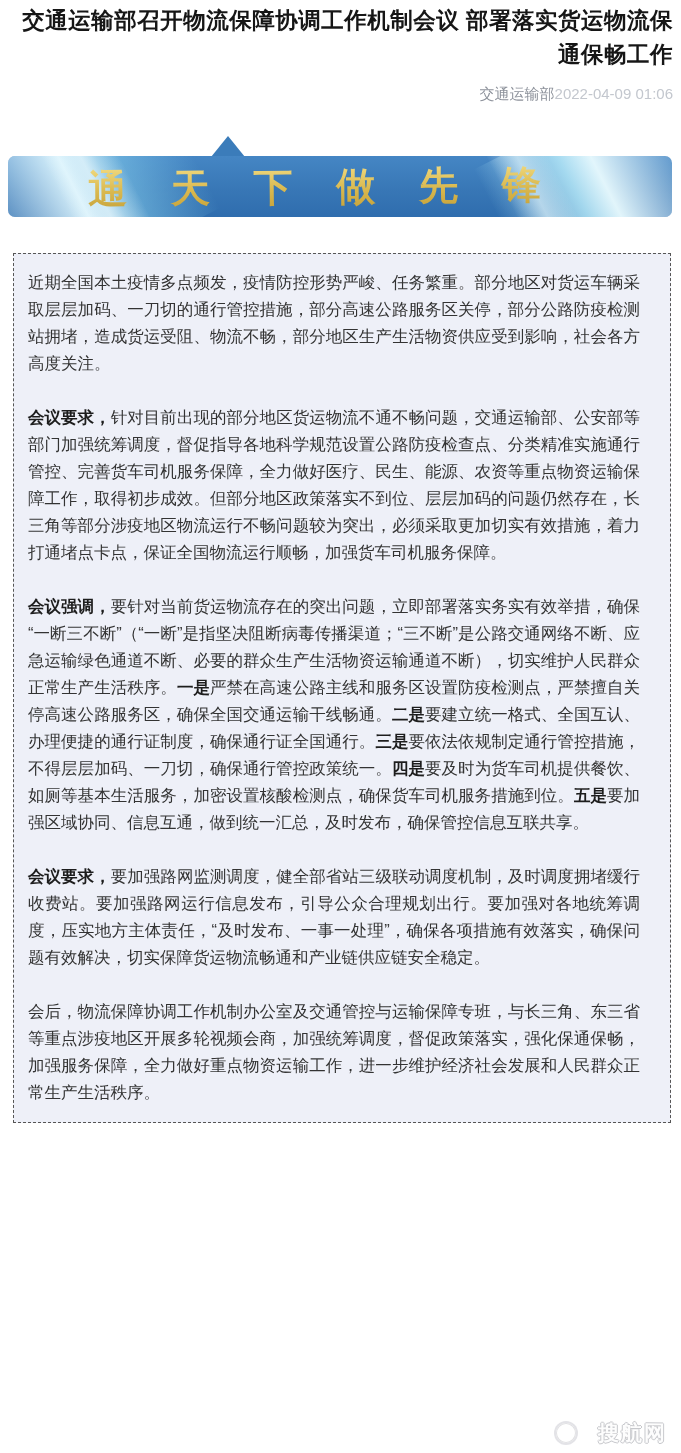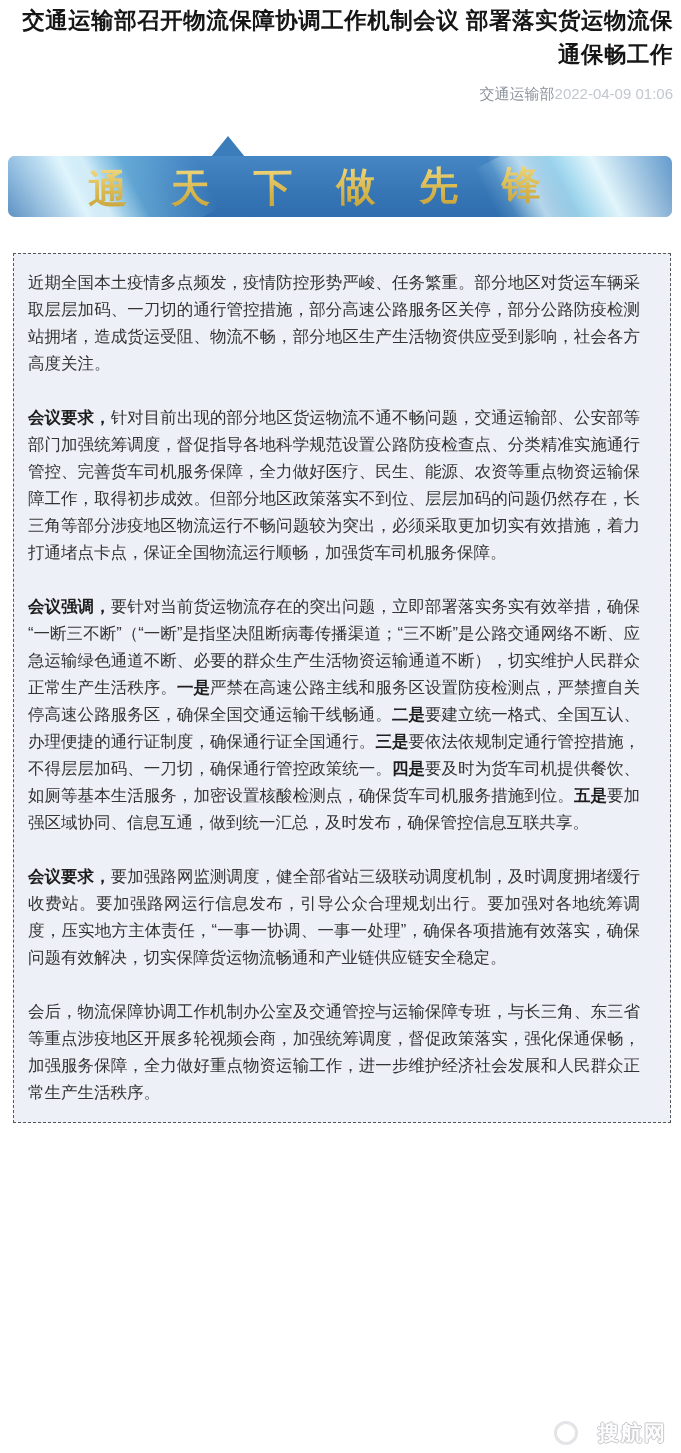--- a/index.html
+++ b/index.html
@@ -106,20 +106,20 @@
     <div class="streak s3"></div>
     <div class="streak s4"></div>
     <div class="banner-slogan">通 天 下  做 先 锋</div>
   </div>
 </div>
 
 <div class="article-box">
     <p><span>近期全国本土疫情多点频发，疫情防控形势严峻、任务繁重。部分地区对货运车辆采取层层加码、一刀切的通行管控措施，部分高速公路服务区关停，部分公路防疫检测站拥堵，造成货运受阻、物流不畅，部分地区生产生活物资供应受到影响，社会各方高度关注。</span></p>
     <p><strong>会议要求，</strong><span>针对目前出现的部分地区货运物流不通不畅问题，交通运输部、公安部等部门加强统筹调度，督促指导各地科学规范设置公路防疫检查点、分类精准实施通行管控、完善货车司机服务保障，全力做好医疗、民生、能源、农资等重点物资运输保障工作，取得初步成效。但部分地区政策落实不到位、层层加码的问题仍然存在，长三角等部分涉疫地区物流运行不畅问题较为突出，必须采取更加切实有效措施，着力打通堵点卡点，保证全国物流运行顺畅，加强货车司机服务保障。</span></p>
     <p><strong>会议强调，</strong><span>要针对当前货运物流存在的突出问题，立即部署落实务实有效举措，确保“一断三不断”（“一断”是指坚决阻断病毒传播渠道；“三不断”是公路交通网络不断、应急运输绿色通道不断、必要的群众生产生活物资运输通道不断），切实维护人民群众正常生产生活秩序。</span><strong>一是</strong><span>严禁在高速公路主线和服务区设置防疫检测点，严禁擅自关停高速公路服务区，确保全国交通运输干线畅通。</span><strong>二是</strong><span>要建立统一格式、全国互认、办理便捷的通行证制度，确保通行证全国通行。</span><strong>三是</strong><span>要依法依规制定通行管控措施，不得层层加码、一刀切，确保通行管控政策统一。</span><strong>四是</strong><span>要及时为货车司机提供餐饮、如厕等基本生活服务，加密设置核酸检测点，确保货车司机服务措施到位。</span><strong>五是</strong><span>要加强区域协同、信息互通，做到统一汇总，及时发布，确保管控信息互联共享。</span></p>
-    <p><strong>会议要求，</strong><span>要加强路网监测调度，健全部省站三级联动调度机制，及时调度拥堵缓行收费站。要加强路网运行信息发布，引导公众合理规划出行。要加强对各地统筹调度，压实地方主体责任，“一事一协调、一事一处理”，确保各项措施有效落实，确保问题有效解决，切实保障货运物流畅通和产业链供应链安全稳定。</span></p>
+    <p><strong>会议要求，</strong><span>要加强路网监测调度，健全部省站三级联动调度机制，及时调度拥堵缓行收费站。要加强路网运行信息发布，引导公众合理规划出行。要加强对各地统筹调度，压实地方主体责任，“及时发布、一事一处理”，确保各项措施有效落实，确保问题有效解决，切实保障货运物流畅通和产业链供应链安全稳定。</span></p>
     <p><span>会后，物流保障协调工作机制办公室及交通管控与运输保障专班，与长三角、东三省等重点涉疫地区开展多轮视频会商，加强统筹调度，督促政策落实，强化保通保畅，加强服务保障，全力做好重点物资运输工作，进一步维护经济社会发展和人民群众正常生产生活秩序。</span></p>
   </div>
 
 <div class="watermark">
   <span class="wm-logo"></span>
   <span class="wm-text">搜航网</span>
 </div>
 
 </body></html>

